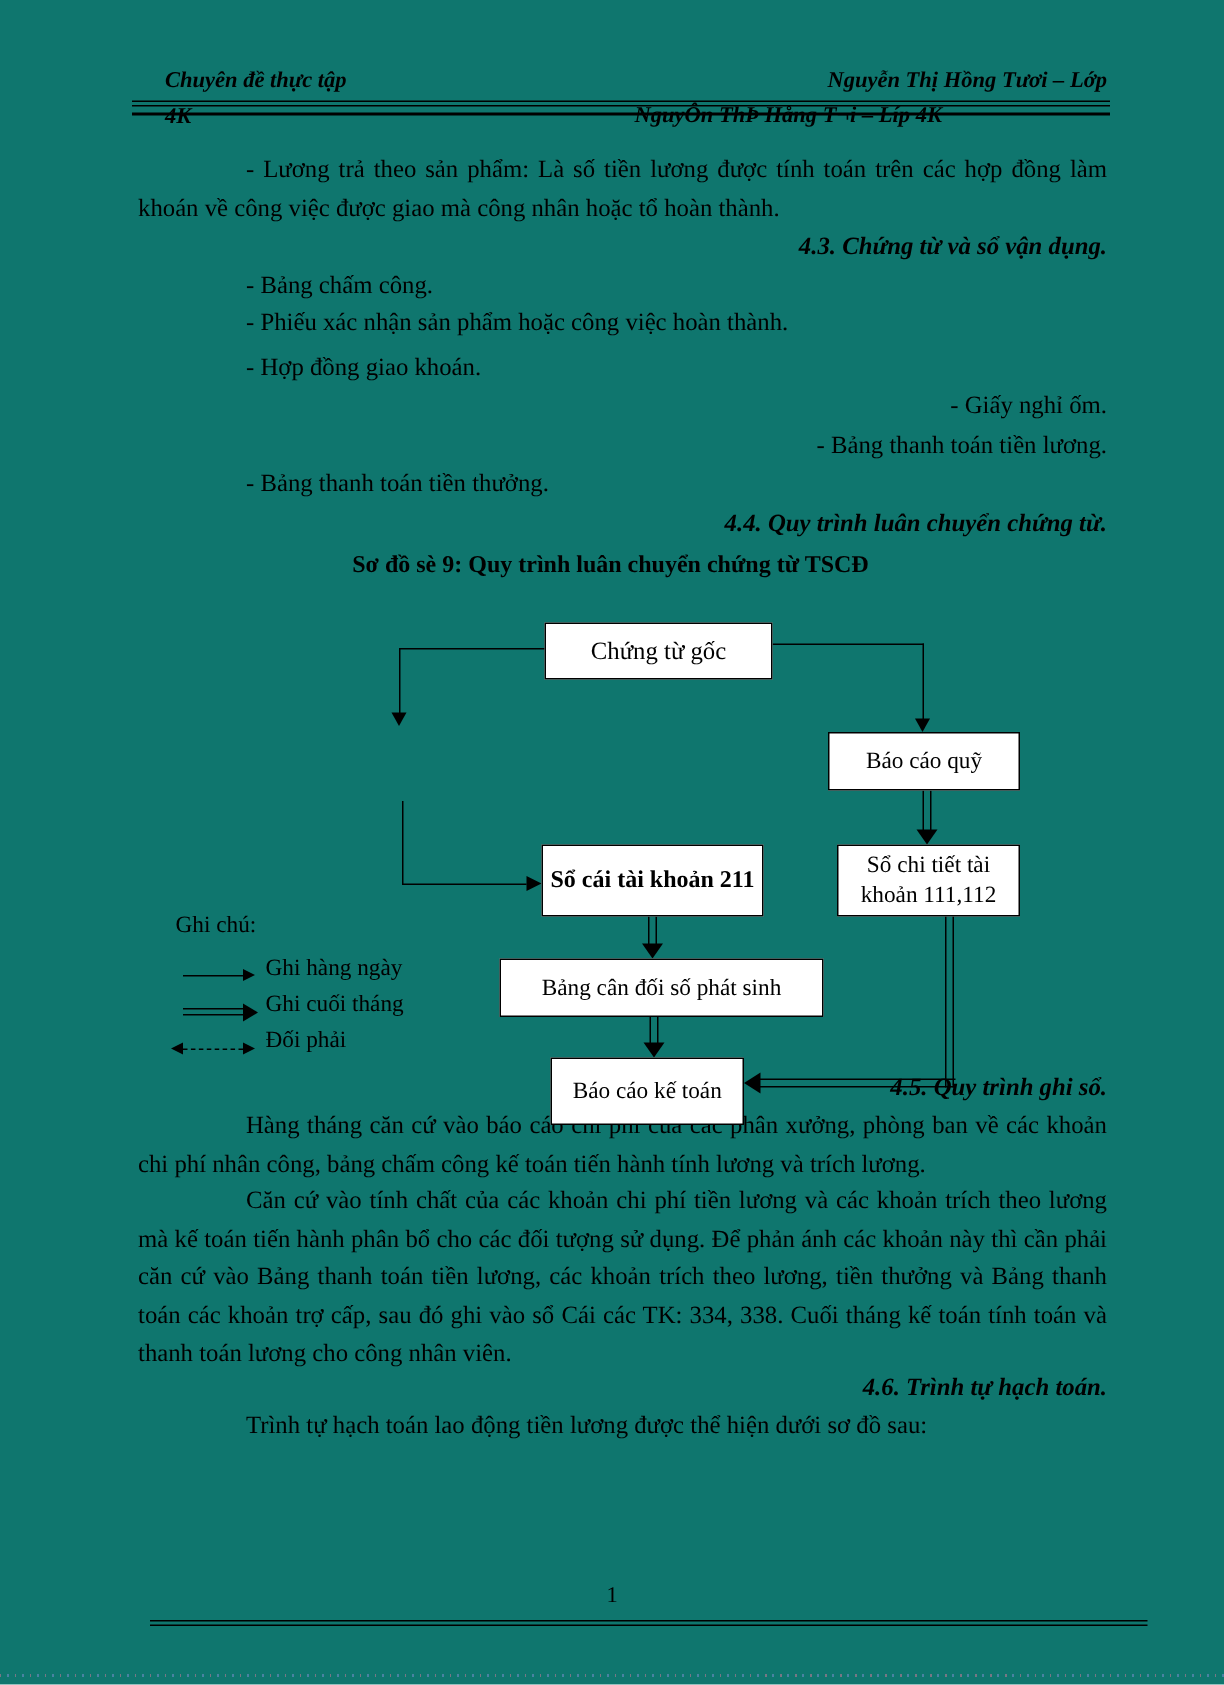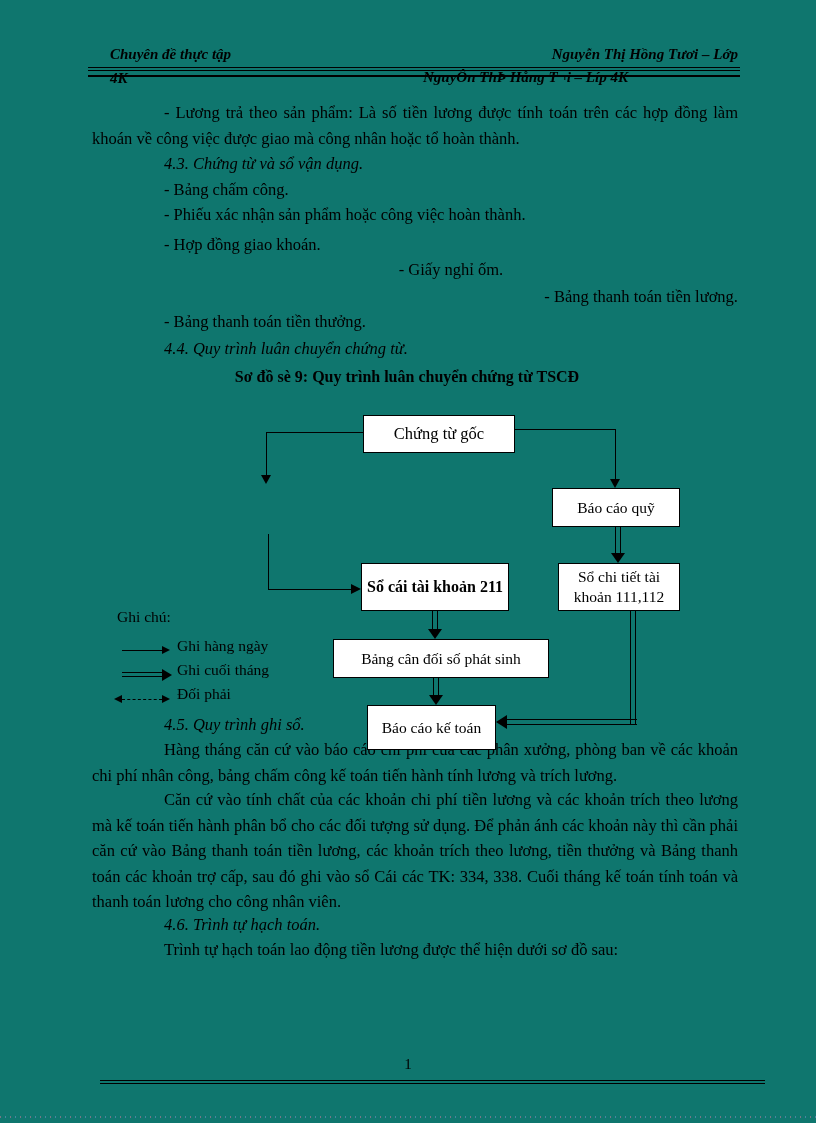--- a/index.html
+++ b/index.html
@@ -12,21 +12,21 @@
   .hdr-text { font-size:15px; line-height:20px; font-weight:bold; font-style:italic; white-space:nowrap; }
   .rule { background:#000; }
   .footer-num { width:816px; text-align:center; font-size:15px; line-height:20px; }
   .dotted-bottom {
     left:0; top:1116; width:816px; height:2px;
     background:repeating-linear-gradient(90deg, rgba(205,120,150,.55) 0 1px, transparent 1px 5px, rgba(120,140,205,.55) 5px 6px, transparent 6px 10px);
   }
   
   .para { left:92px; width:646px; font-size:16.5px; line-height:25.5px; text-align:justify; z-index:1; }
   .indent { text-indent:72px; }
-  .h-bi { font-weight:normal; font-style:italic; text-align:left; }
+  .h-bi { font-weight:bold; font-style:italic; text-align:right; }
   .caption { font-weight:bold; text-align:center; font-size:16px; }
   
   .flow-box {
     position:absolute; border:1.5px solid #000; background:#fff; z-index:3;
     display:flex; align-items:center; justify-content:center; text-align:center;
     font-size:15.5px; line-height:20px; padding:1px 4px; box-sizing:border-box;
   }
   .bold { font-weight:bold; }
   .hl { position:absolute; height:1.2px; background:#000; z-index:2; }
   .vl { position:absolute; width:1.2px; background:#000; z-index:2; }
@@ -60,21 +60,21 @@
   <div class="abs hdr-text" style="left:110px; top:68px;">4K</div>
   <div class="abs hdr-text" style="left:423px; top:67px;">NguyÔn ThÞ Hång T¬i  – Líp 4K</div>
 
   <div class="abs para indent" style="top:100px;">- Lương trả theo sản phẩm: Là số tiền lương được tính toán trên các hợp đồng làm khoán về công việc được giao mà công nhân hoặc tổ hoàn thành.</div>
 
   <div class="abs para h-bi" style="top:151px; left:164px; width:574px;">4.3. Chứng từ và sổ vận dụng.</div>
 
   <div class="abs para" style="top:177px; left:164px; width:574px; text-align:left;">- Bảng chấm công.</div>
   <div class="abs para" style="top:202px; left:164px; width:574px; text-align:left;">- Phiếu xác nhận sản phẩm hoặc công việc hoàn thành.</div>
   <div class="abs para" style="top:232px; left:164px; width:574px; text-align:left;">- Hợp đồng giao khoán.</div>
-  <div class="abs para" style="top:257px; left:164px; width:574px; text-align:center;">- Giấy nghỉ ốm.</div>
+  <div class="abs para" style="top:257px; left:164px; width:574px; text-align:right;">- Giấy nghỉ ốm.</div>
   <div class="abs para" style="top:284px; left:164px; width:574px; text-align:right;">- Bảng thanh toán tiền lương.</div>
   <div class="abs para" style="top:309px; left:164px; width:574px; text-align:left;">- Bảng thanh toán tiền thưởng.</div>
 
   <div class="abs para h-bi" style="top:336px; left:164px; width:574px;">4.4. Quy trình luân chuyển chứng từ.</div>
 
   <div class="abs para caption" style="top:364px; left:84px;">Sơ đồ sè 9: Quy trình luân chuyển chứng từ TSCĐ</div>
 
   <div class="hl" style="left:266px; top:432px; width:98px;"></div>
   <div class="vl" style="left:266px; top:432px; height:44px;"></div>
   <div class="tri tri-down-s" style="left:261px; top:475px;"></div>

